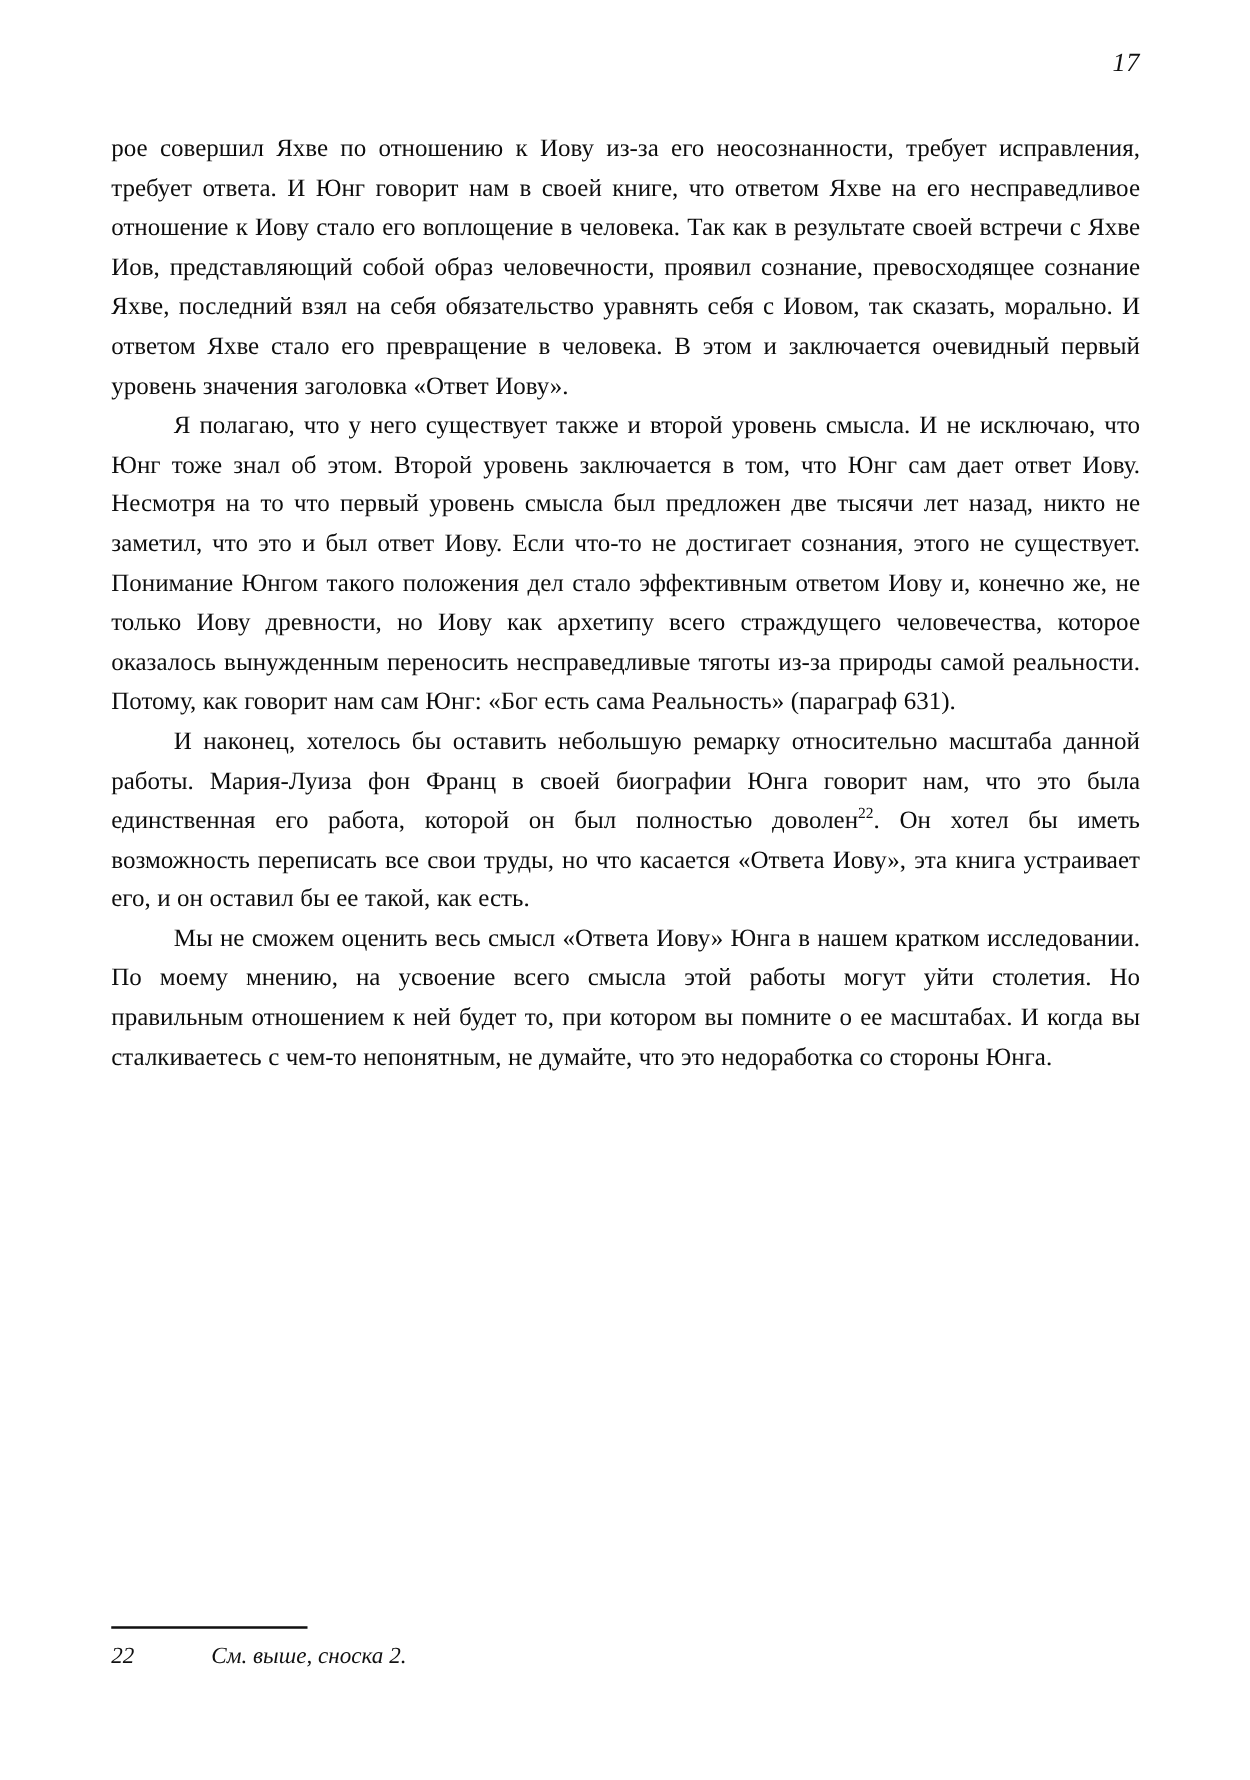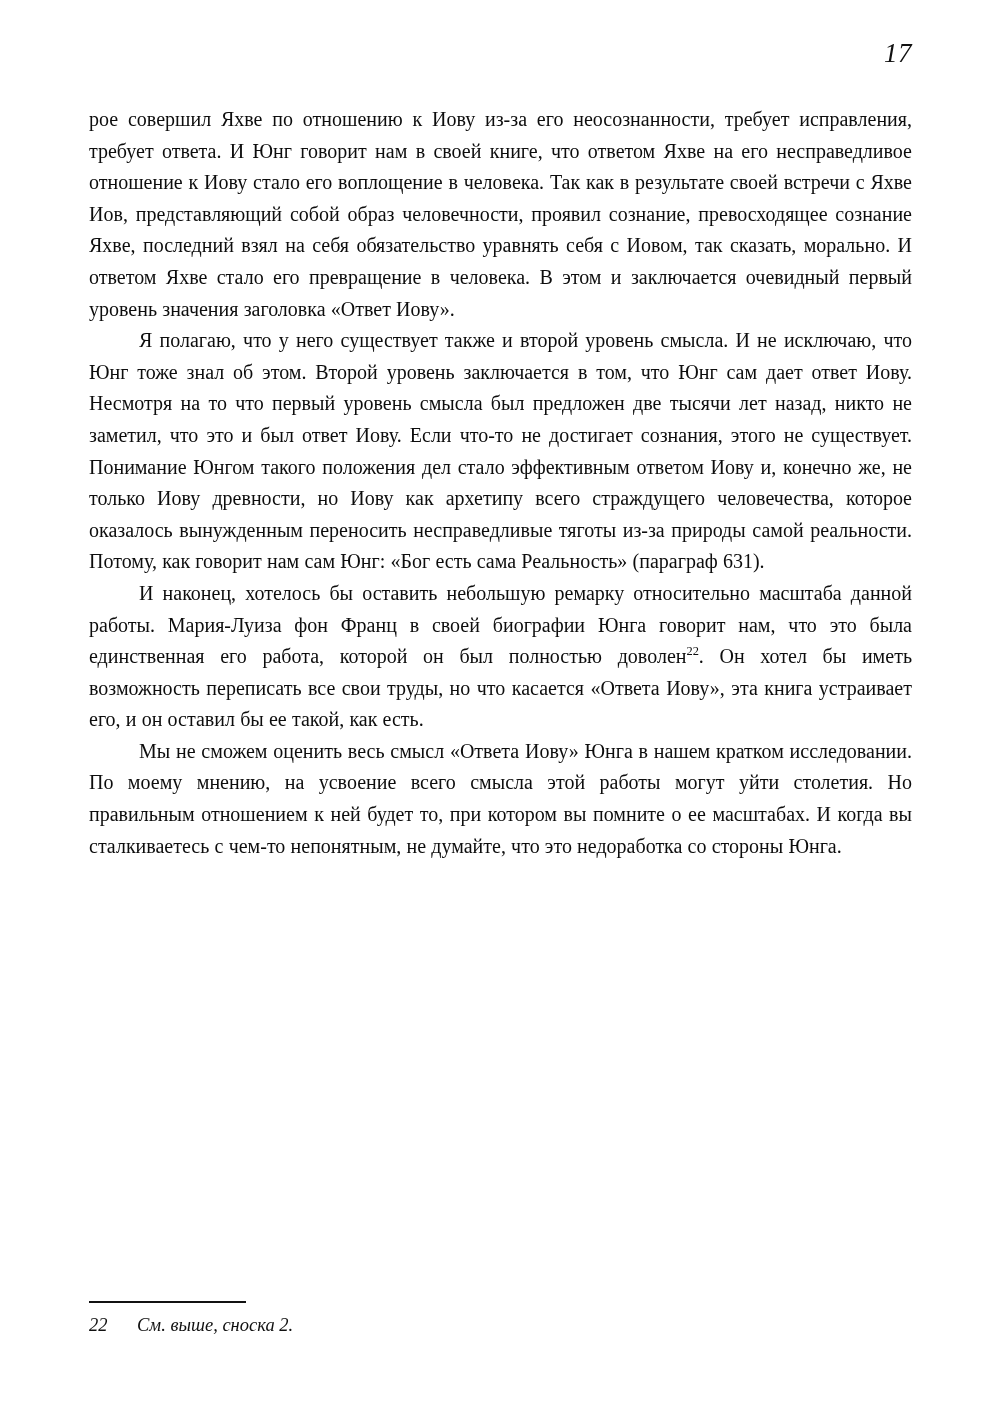--- a/index.html
+++ b/index.html
@@ -21,21 +21,21 @@
   }
 
   
   .folio {
     position: absolute;
     top: 38px;
     left: 89px;
     width: 823px;
     text-align: right;
     font-style: italic;
-    font-size: 27px;
+    font-size: 21px;
     letter-spacing: 0.5px;
     color: #111111;
   }
 
   
   .textblock {
     position: absolute;
     top: 104px;
     left: 89px;
     width: 823px;
@@ -89,20 +89,21 @@
 
   .fn-num {
     flex: 0 0 auto;
     width: 48px;
     font-style: italic;
   }
 
   .fn-text {
     flex: 1 1 auto;
     font-style: italic;
+    margin-left: 32px;
   }
 </style>
 </head>
 <body>
 
 <div class="page">
 
   <div class="folio">17</div>
 
   <div class="textblock">

